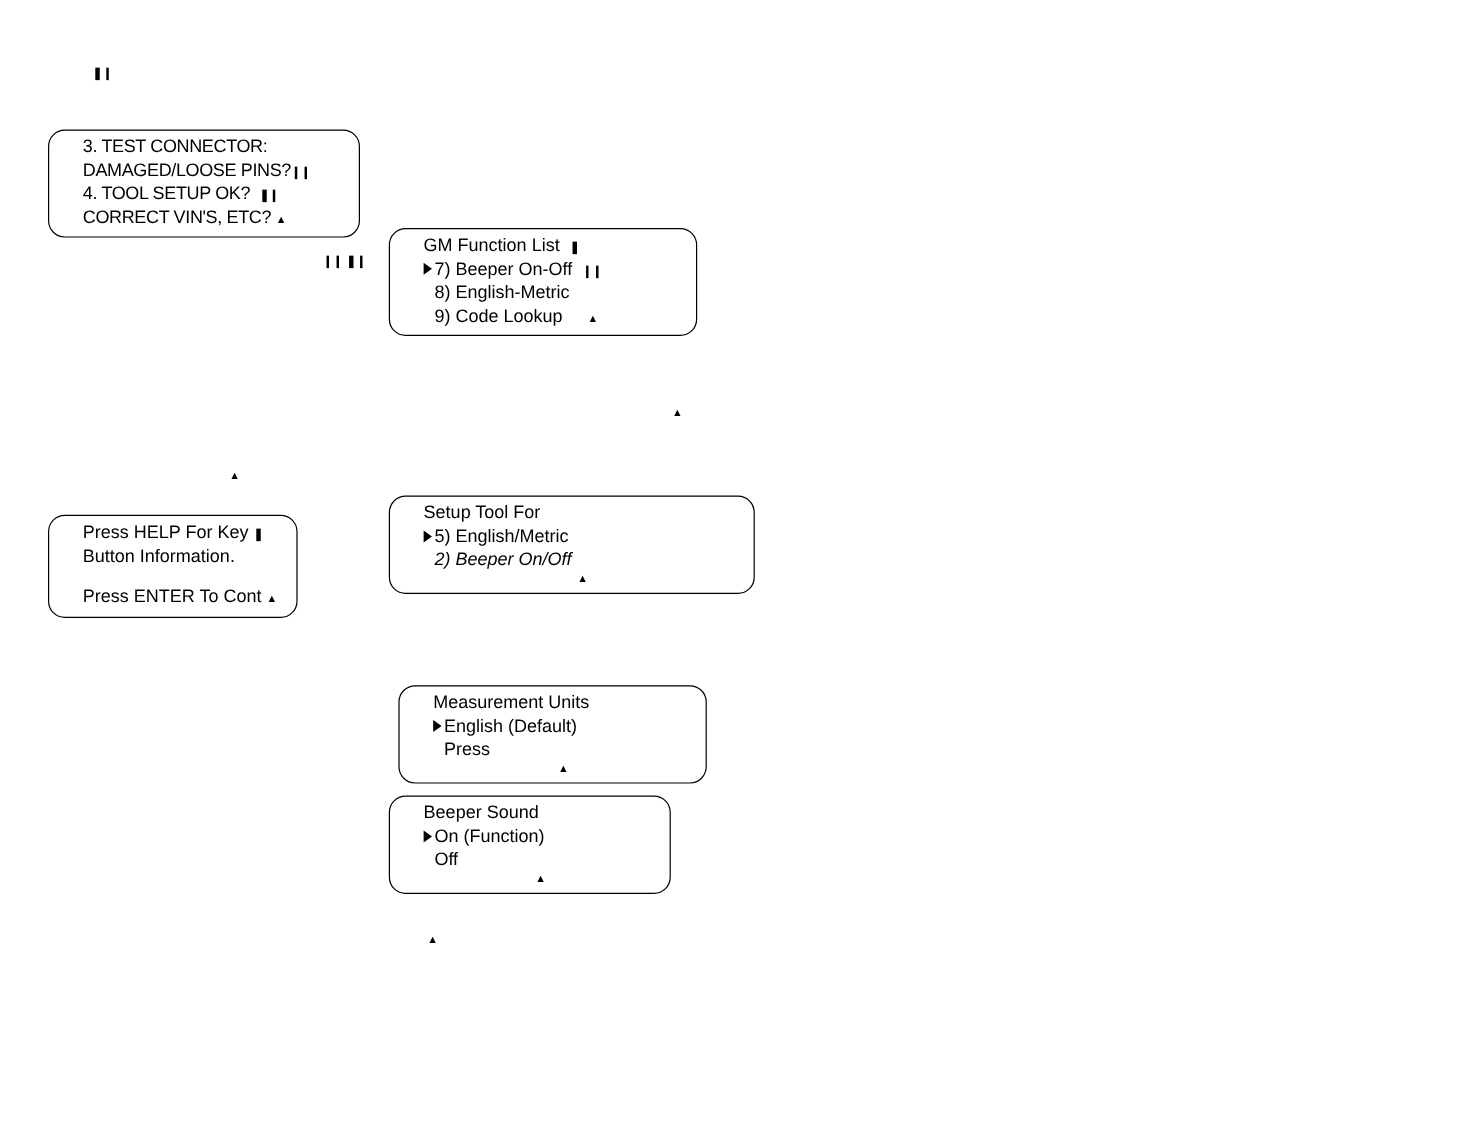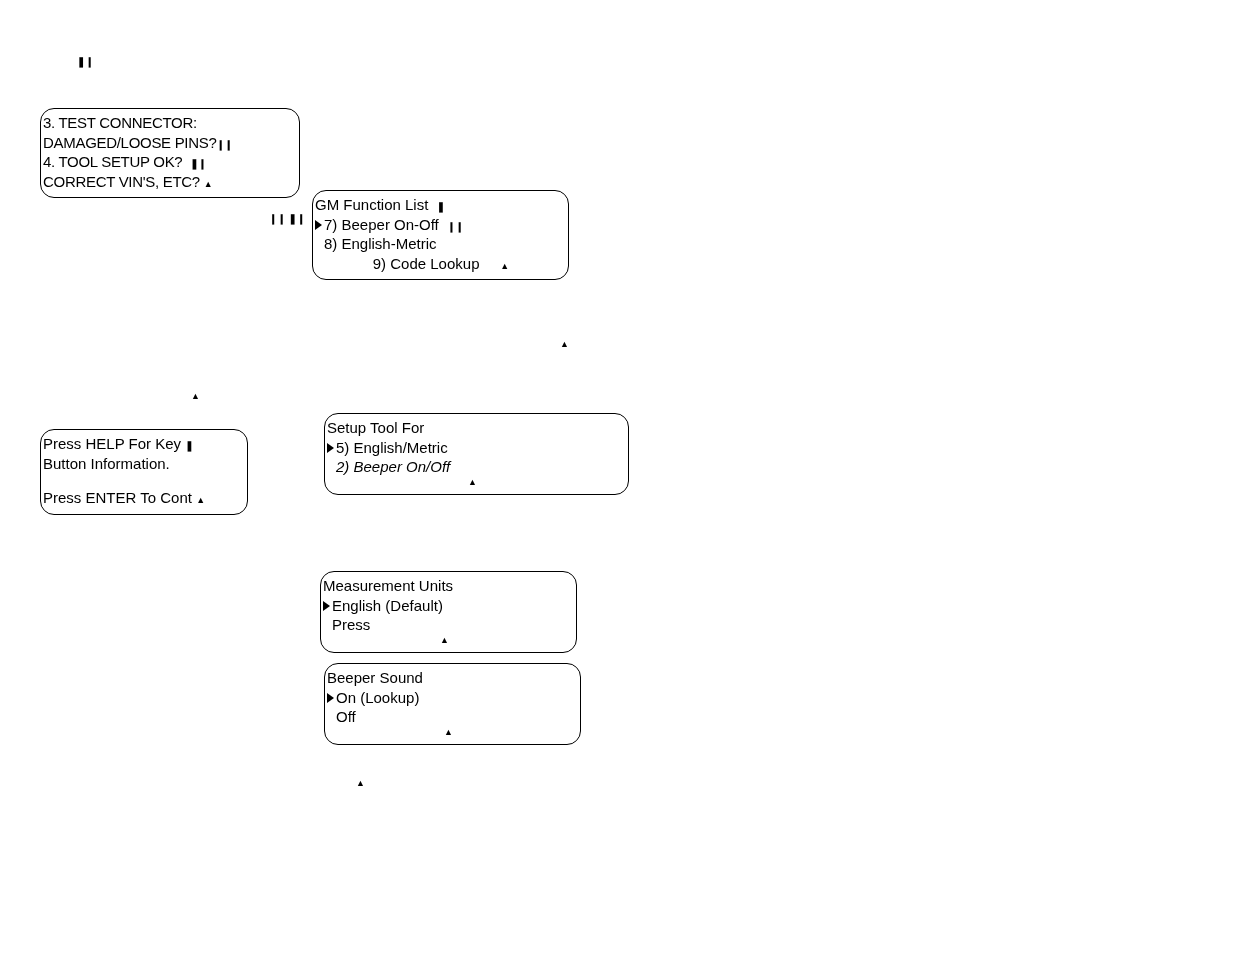--- a/index.html
+++ b/index.html
@@ -10,21 +10,21 @@
     background: #ffffff;
     font-family: Arial, Helvetica, sans-serif;
     font-size: 15px;
     color: #000;
     position: relative;
   }
   .box {
     position: absolute;
     border: 1.5px solid #000;
     border-radius: 14px;
-    padding: 4px 10px 6px 2px;
+    padding: 4px 10px 6px 28px;
     box-sizing: border-box;
     line-height: 1.3;
     font-family: Arial, Helvetica, sans-serif;
   }
   .glyph {
     font-family: Arial, sans-serif;
     font-size: 10px;
     font-weight: bold;
   }
   .marker {
@@ -60,29 +60,29 @@
   <div class="line condensed">
     <span>4. TOOL SETUP OK?</span>&nbsp;&nbsp;<span class="glyph">❚❙</span>
   </div>
   <div class="line condensed">
     <span>CORRECT VIN'S, ETC?</span>&nbsp;<span class="glyph" style="font-size:9px;">▲</span>
   </div>
 </div>
 
 <div class="marker" style="left:269px; top:214px;">❙❙ ❚❙</div>
 
-<div class="box" style="left:312px; top:190px; width:257px;">
+<div class="box" style="left:324px; top:190px; width:257px;">
   <div class="line">
     <span>GM Function List</span>&nbsp;&nbsp;<span class="glyph">❚</span>
   </div>
   <div class="line">
     <span class="tri"></span><span>7) Beeper On-Off</span>&nbsp;&nbsp;<span class="glyph">❙❙</span>
   </div>
   <div class="line" style="padding-left:9px;">8) English-Metric</div>
-  <div class="line" style="padding-left:9px;text-align:center;">
+  <div class="line" style="padding-left:9px;">
     <span>9) Code Lookup</span>&nbsp;&nbsp;&nbsp;&nbsp;&nbsp;<span class="glyph" style="font-size:9px;">▲</span>
   </div>
 </div>
 
 <div class="marker" style="left:560px; top:340px; font-size:9px;">▲</div>
 <div class="marker" style="left:191px; top:392px; font-size:9px;">▲</div>
 
 <div class="box" style="left:40px; top:429px; width:208px;">
   <div class="line">
     <span>Press HELP For Key</span>&nbsp;<span class="glyph">❚</span>
@@ -96,31 +96,31 @@
 
 <div class="box" style="left:324px; top:413px; width:305px;">
   <div class="line">Setup Tool For</div>
   <div class="line">
     <span class="tri"></span><span>5) English/Metric</span>
   </div>
   <div class="line" style="padding-left:9px;font-style:italic;">2) Beeper On/Off</div>
   <div class="line" style="text-align:center; font-size:9px; font-weight:bold;">▲</div>
 </div>
 
-<div class="box" style="left:320px; top:571px; width:257px;">
+<div class="box" style="left:332px; top:571px; width:257px;">
   <div class="line">Measurement Units</div>
   <div class="line">
     <span class="tri"></span><span>English (Default)</span>
   </div>
   <div class="line" style="padding-left:9px;">Press</div>
   <div class="line" style="text-align:center; font-size:9px; font-weight:bold;">▲</div>
 </div>
 
-<div class="box" style="left:324px; top:663px; width:257px;">
+<div class="box" style="left:324px; top:663px; width:235px;">
   <div class="line">Beeper Sound</div>
   <div class="line">
-    <span class="tri"></span><span>On (Lookup)</span>
+    <span class="tri"></span><span>On (Function)</span>
   </div>
   <div class="line" style="padding-left:9px;">Off</div>
   <div class="line" style="text-align:center; font-size:9px; font-weight:bold;">▲</div>
 </div>
 
 <div class="marker" style="left:356px; top:779px; font-size:9px;">▲</div>
 
 </body></html>

